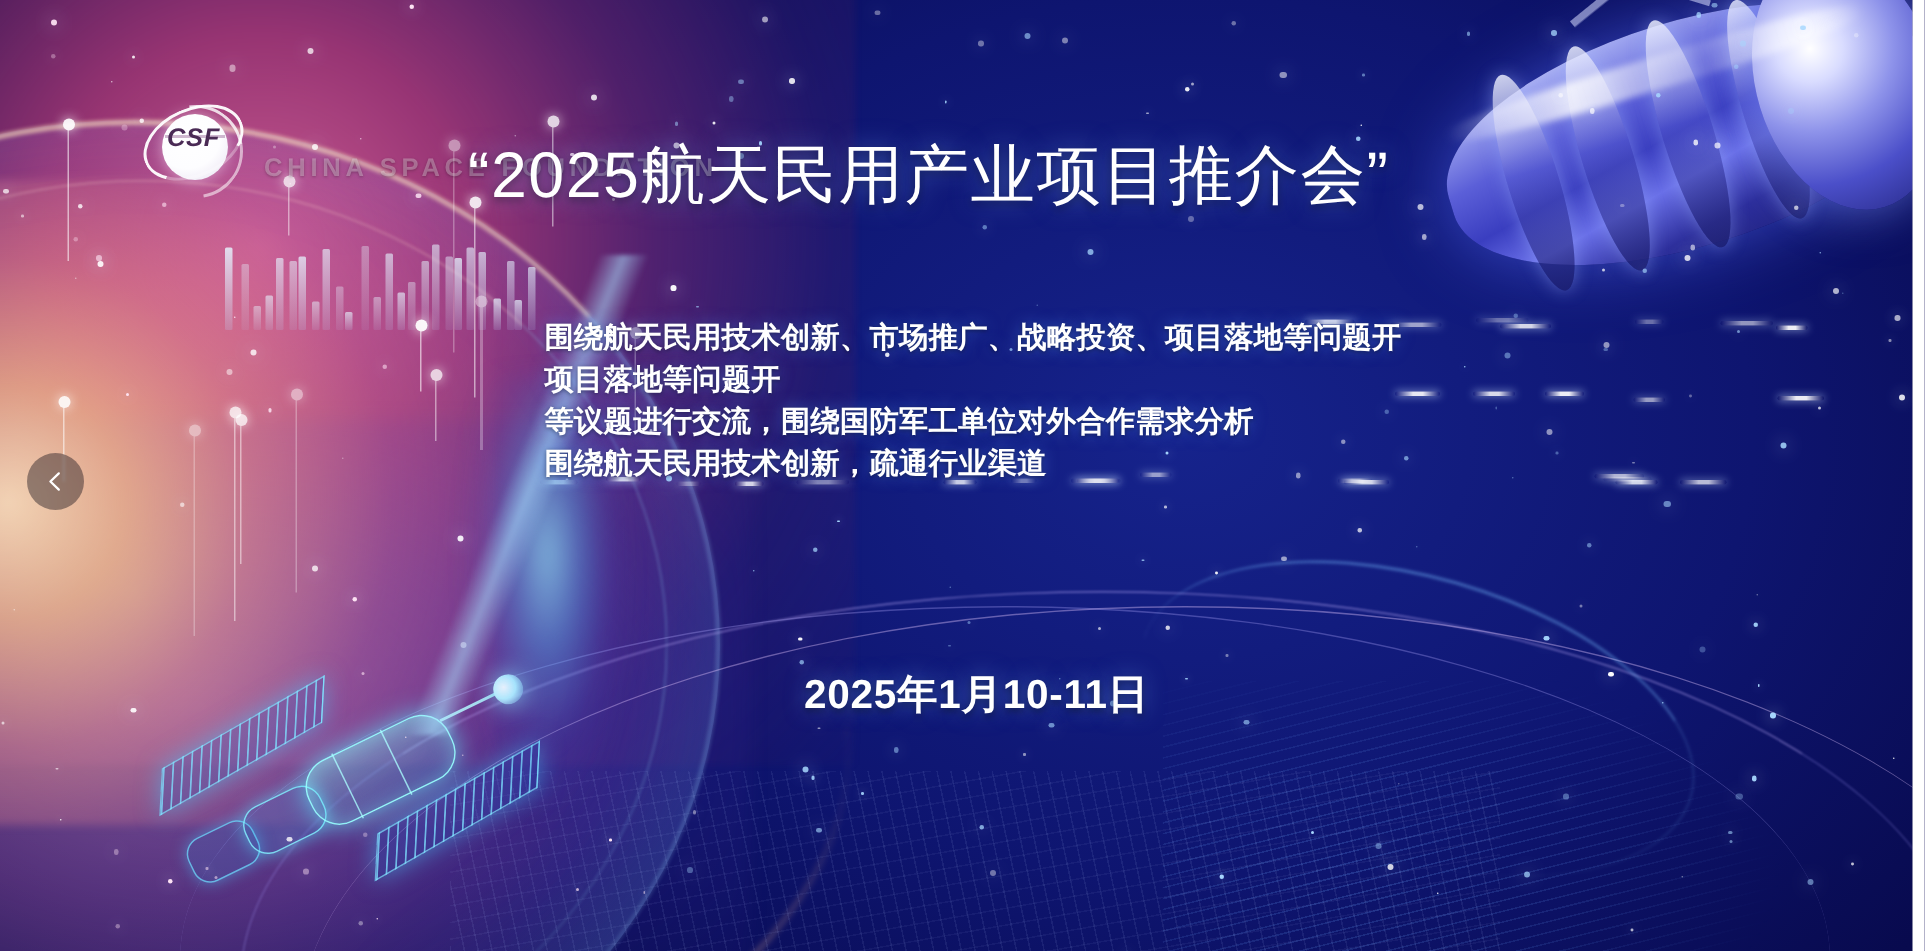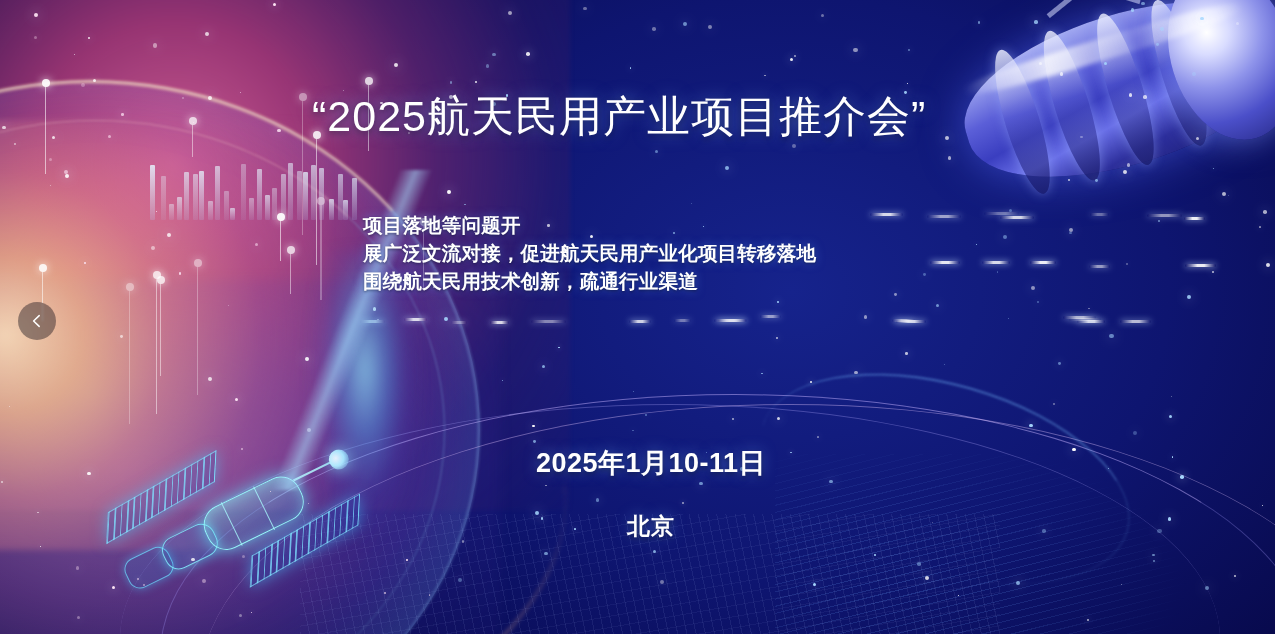--- a/index.html
+++ b/index.html
@@ -829,32 +829,41 @@
         <div class="dash" style="left: 1030.4px; top: 261.2px; width: 25.5px; opacity: 0.93;"></div>
         <div class="dash" style="left: 1088.5px; top: 264.7px; width: 21.2px; opacity: 0.57;"></div>
         <div class="dash" style="left: 1184.7px; top: 263.7px; width: 30.9px; opacity: 0.92;"></div>
       </div>
 
     <div class="beam"></div>
     <div class="beam-streak"></div>
 
     <div class="content">
 
+      <div class="logo-block">
+        <div class="logo-mark">
+          <div class="logo-globe"></div>
+          <div class="logo-ring"></div>
+          <div class="logo-ring2"></div>
+          <div class="logo-csf">CSF</div>
+        </div>
+        <div class="logo-text">CHINA SPACE FOUNDATION</div>
+      </div>
 
       <div class="headline">“2025航天民用产业项目推介会”</div>
 
       <div class="bullets">
+        <div class="bullet">围绕航天民用技术创新、市场推广、战略投资、项目落地等问题开</div>
         <div class="bullet">项目落地等问题开</div>
-        <div class="bullet">展广泛文流对接，促进航天民用产业化项目转移落地</div>
+        <div class="bullet">等议题进行交流，围绕国防军工单位对外合作需求分析</div>
         <div class="bullet">围绕航天民用技术创新，疏通行业渠道</div>
       </div>
 
       <div class="meta">
         <div class="meta-date">2025年1月10-11日</div>
-        <div class="meta-city">北京</div>
       </div>
 
     </div>
   </div>
 
   <button class="carousel-prev" aria-label="上一张">
     <span>
       <svg width="16" height="16" viewBox="0 0 16 16" aria-hidden="true">
         <path d="M10.2 2.6 L4.6 8 L10.2 13.4" fill="none" stroke="#ffffff" stroke-width="1.5" stroke-linecap="round" stroke-linejoin="round"></path>
       </svg>

